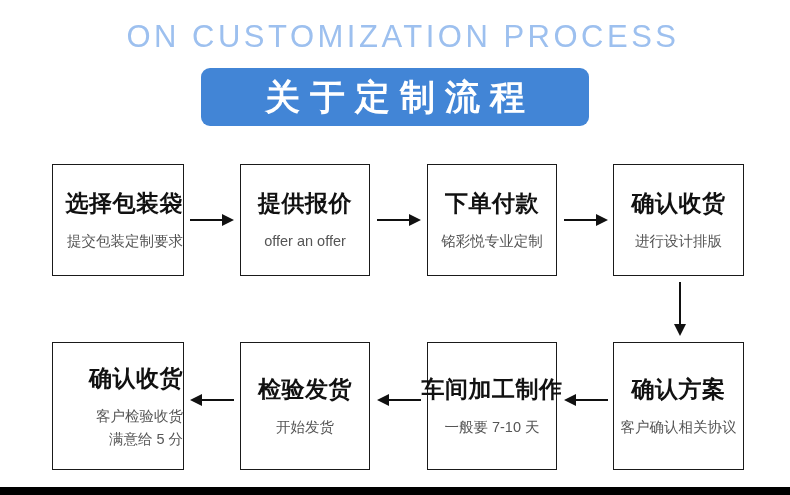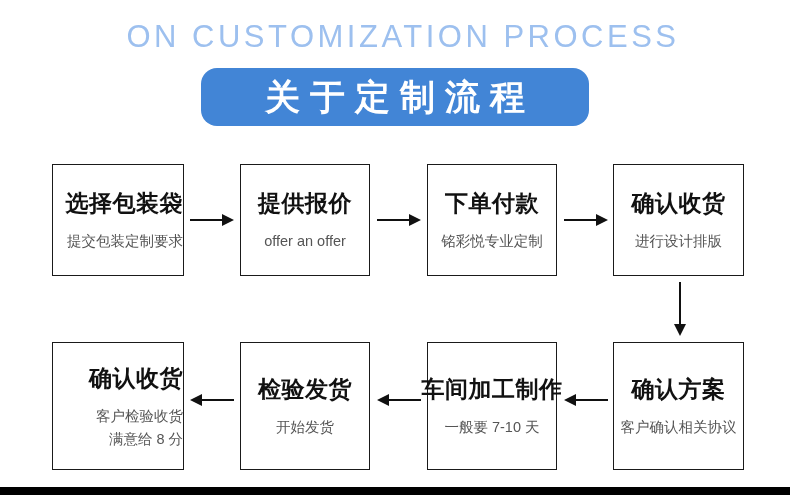--- a/index.html
+++ b/index.html
@@ -34,21 +34,21 @@
     padding-left: 8px;
   }
   .cn-banner {
     position: absolute;
     left: 50%;
     transform: translateX(-50%);
     top: 68px;
     width: 388px;
     height: 58px;
     background: #4285d6;
-    border-radius: 16px;
+    border-radius: 9px;
     display: flex;
     align-items: center;
     justify-content: center;
   }
   .cn-banner-text {
     color: #ffffff;
     font-size: 35px;
     font-weight: bold;
     letter-spacing: 10px;
     text-indent: 10px;
@@ -212,21 +212,21 @@
   </div>
 
   <div class="arrow-v">
     <div class="arrow-v-line"></div>
     <div class="arrow-head-d"></div>
   </div>
 
   <div class="box r2 c1">
     <div class="box-title">确认收货</div>
     <div class="box-sub">客户检验收货</div>
-    <div class="box-sub second">满意给 8 分</div>
+    <div class="box-sub second">满意给 5 分</div>
   </div>
 
   <div class="arrow-h arrow-r2 b1">
     <div class="arrow-head-l"></div>
     <div class="arrow-line"></div>
   </div>
 
   <div class="box r2 c2">
     <div class="box-title">检验发货</div>
     <div class="box-sub">开始发货</div>

